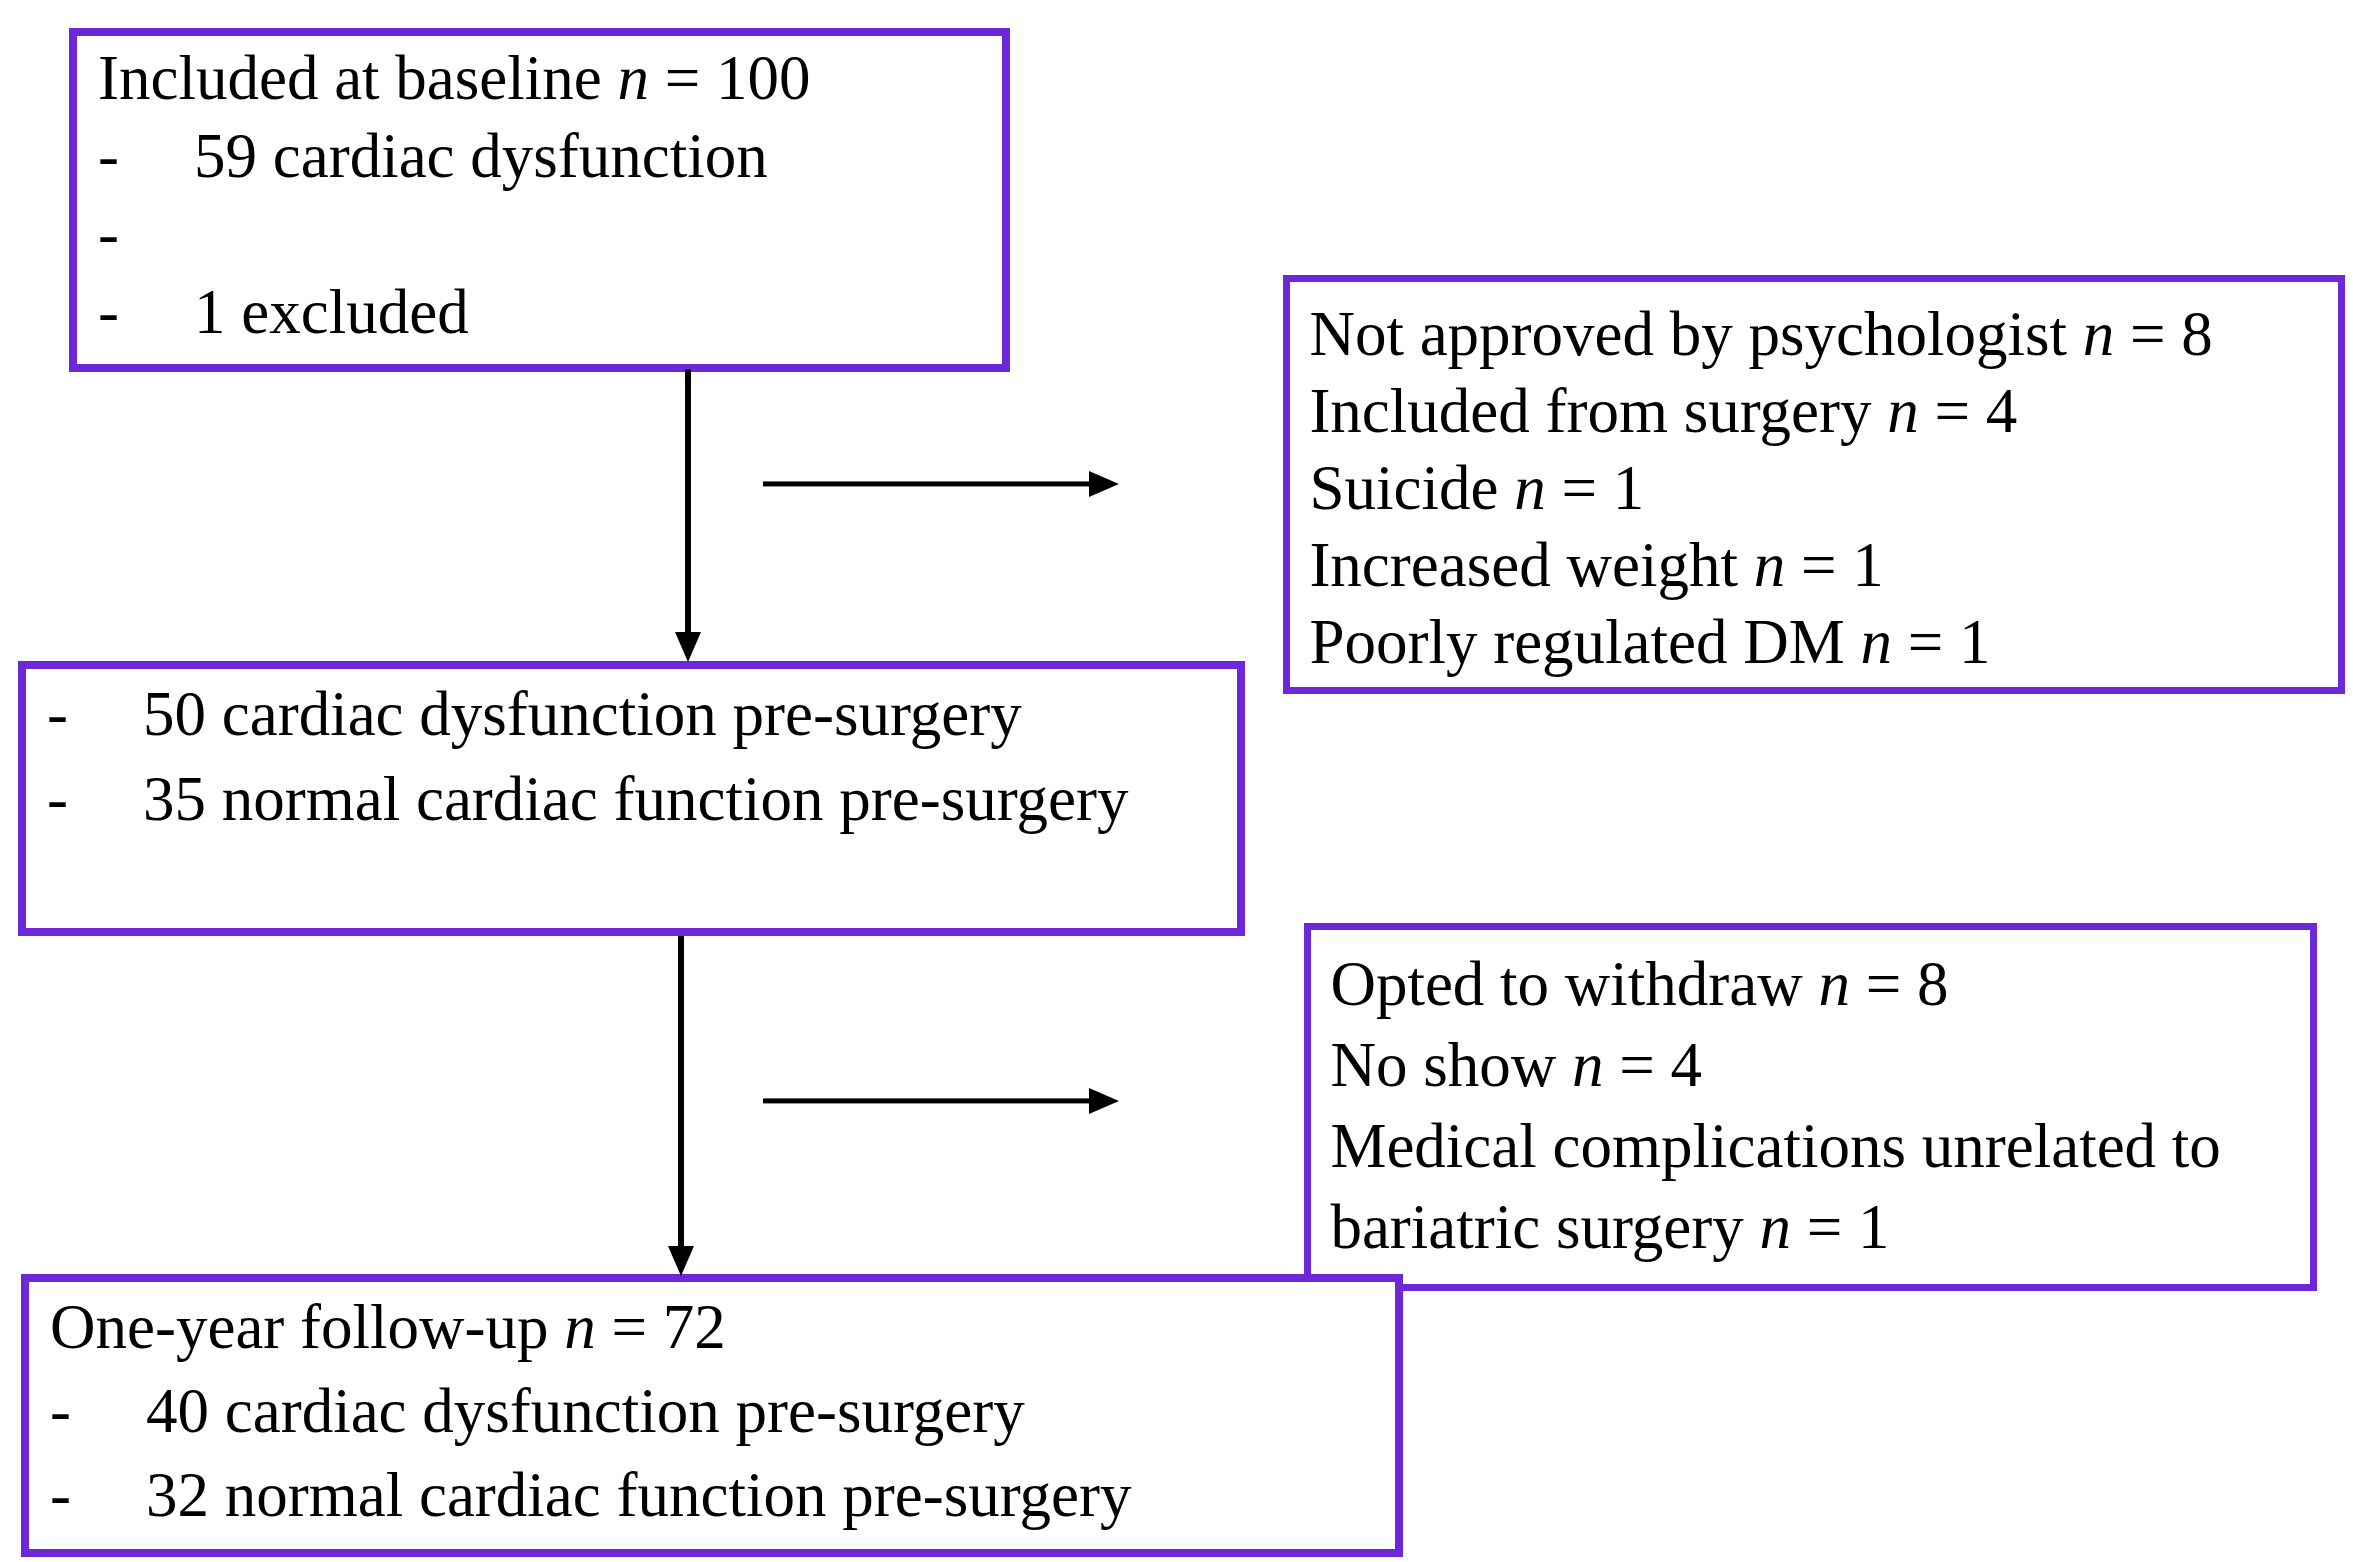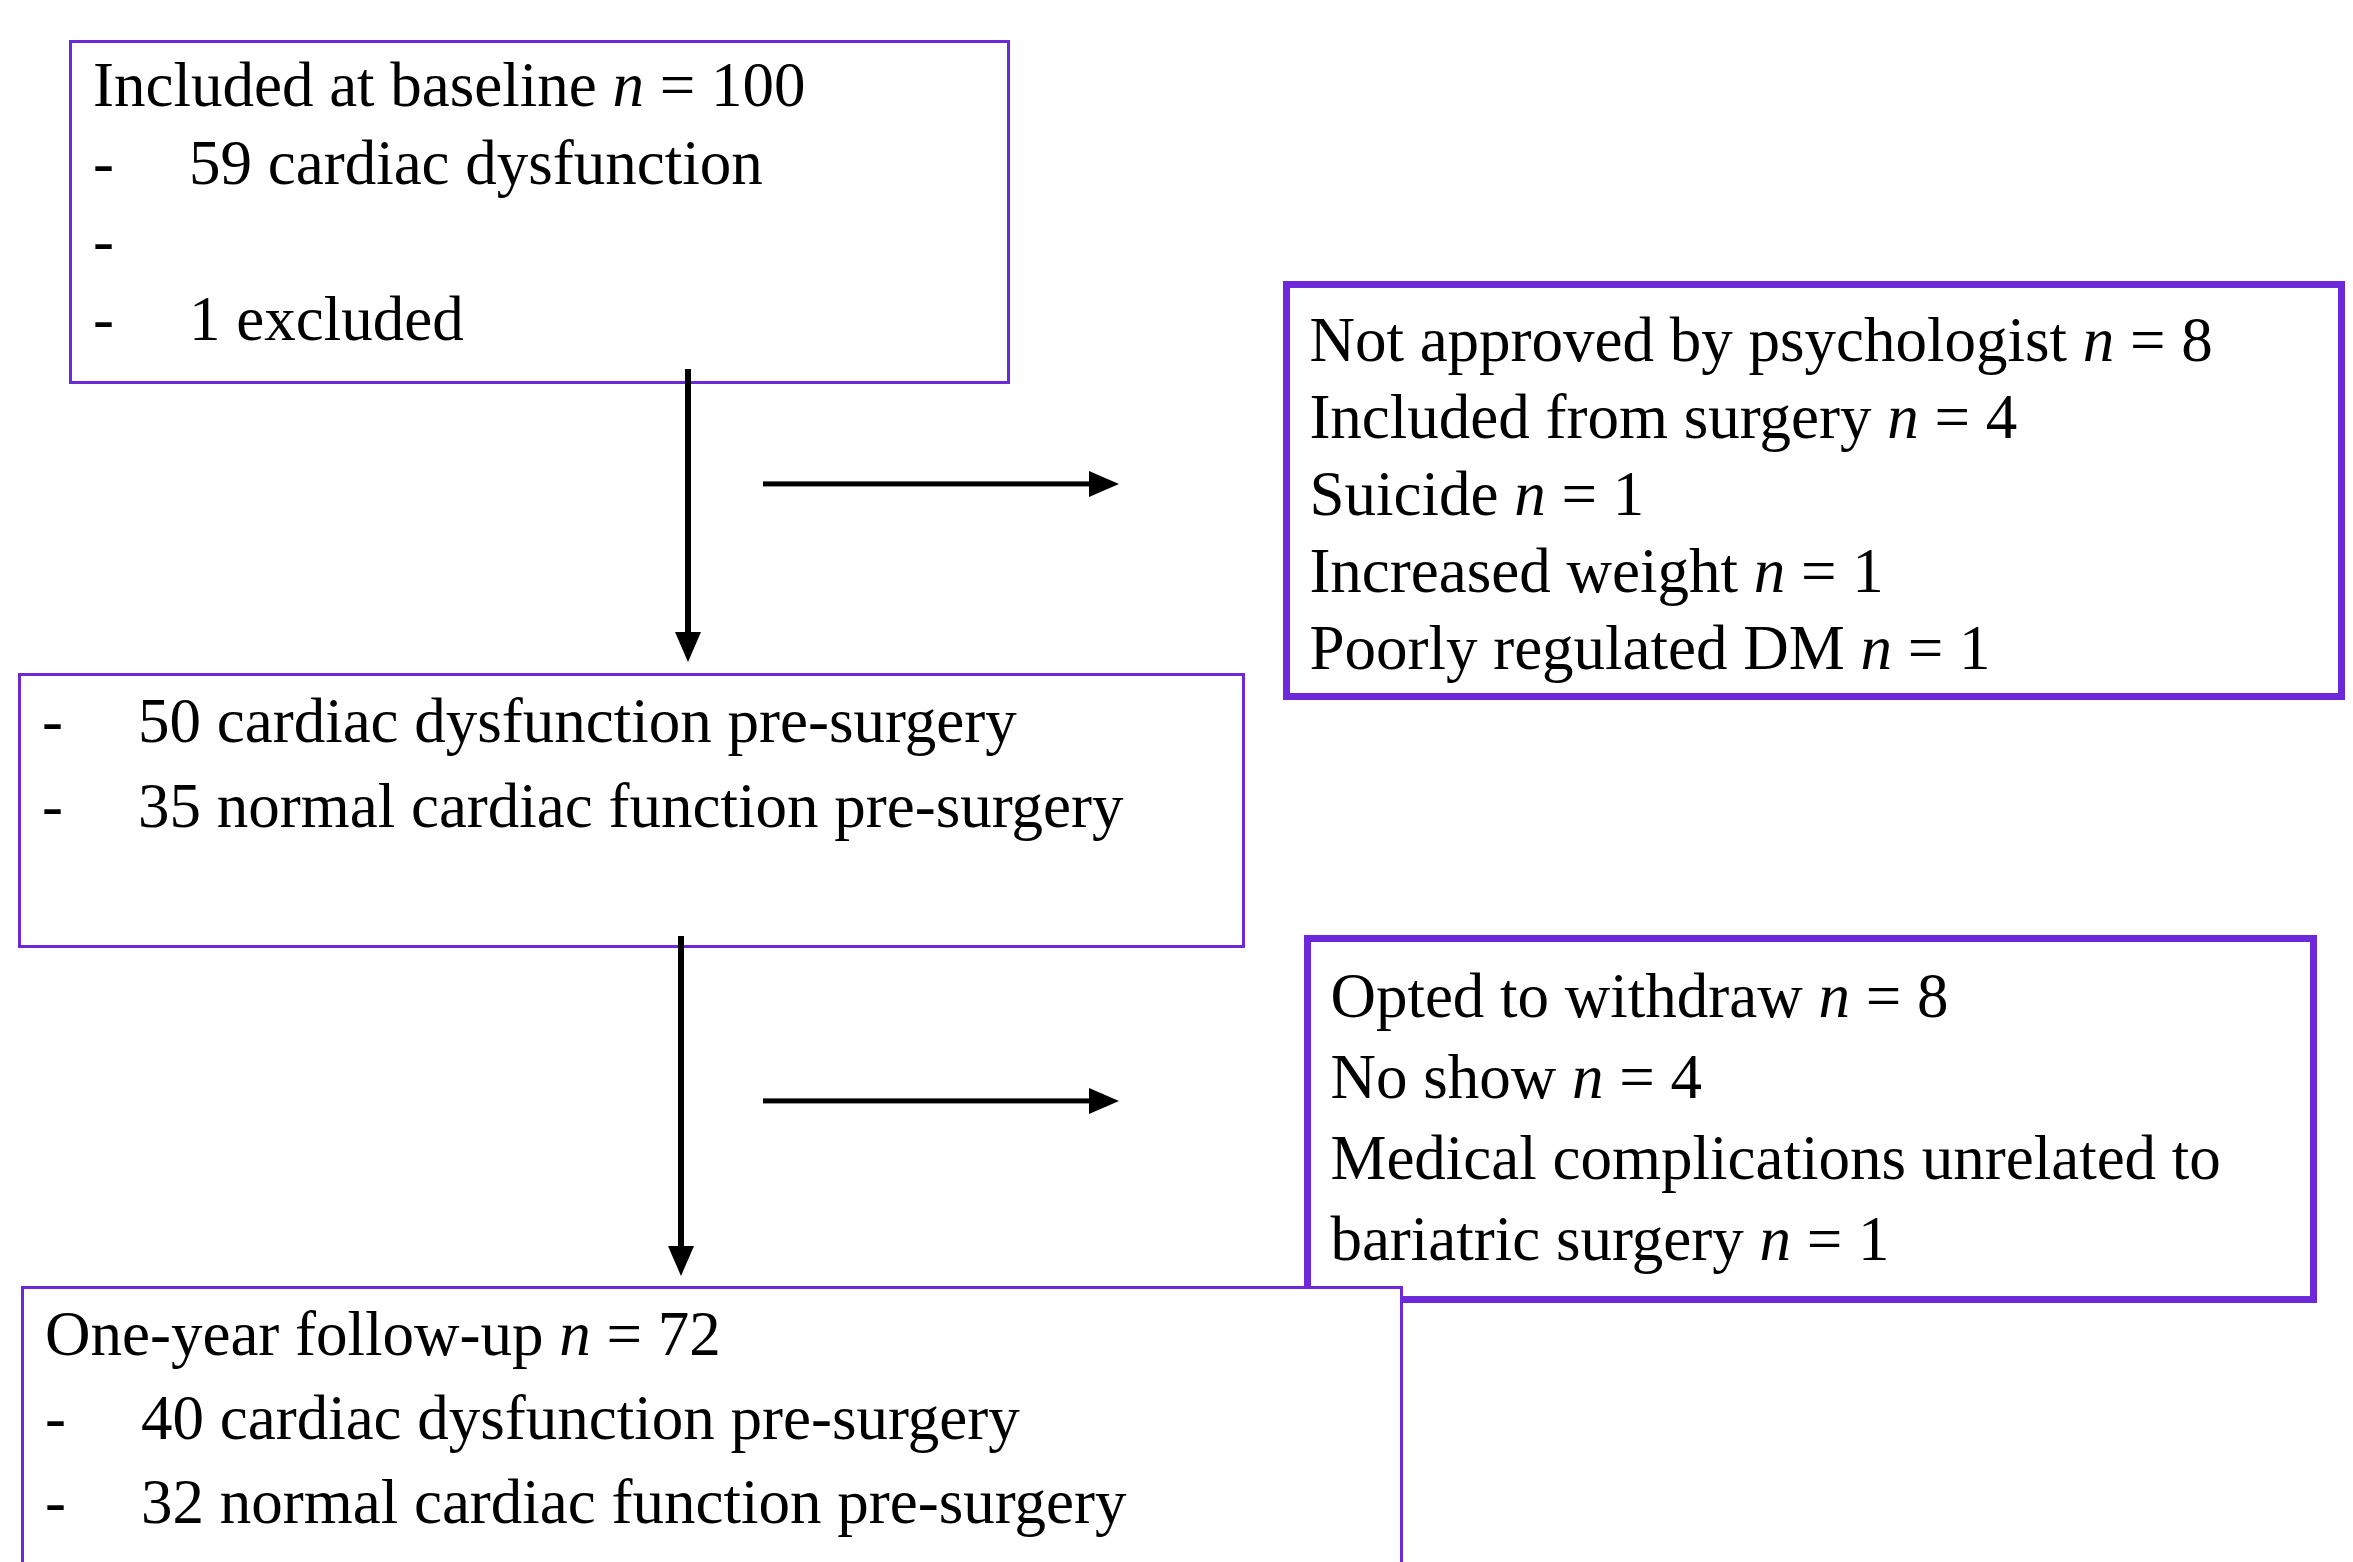--- a/index.html
+++ b/index.html
@@ -12,24 +12,23 @@
     width: 2354px;
     height: 1562px;
     background: #ffffff;
     font-family: "Liberation Serif", "DejaVu Serif", serif;
     font-size: 63px;
     color: #000000;
   }
   .box {
     position: absolute;
     box-sizing: border-box;
-    border: 3px solid #6d28d9;
+    border: 8px solid #6d28d9;
     background: #ffffff;
     padding: 3px 12px 0 12px;
-    margin-top: 12px;
   }
   .box .line {
     white-space: nowrap;
   }
   .nvar {
     font-style: italic;
   }
   .title {
     margin-left: 9px;
   }
@@ -46,21 +45,21 @@
 
   
   .box-baseline  { left: 69px;   top: 28px;   width: 941px; height: 344px; }
   .box-baseline .line { line-height: 78px; }
   .box-surgery   { left: 18px;   top: 661px;  width: 1227px; height: 275px; }
   .box-surgery .line { line-height: 85px; }
   .box-followup  { left: 21px;   top: 1274px; width: 1382px; height: 283px; }
   .box-followup .line { line-height: 84px; }
 
   
-  .box-dropout1  { left: 1283px; top: 269px;  width: 1062px; height: 419px; border-width: 7.5px; padding: 13.5px 7.5px 0 19.4px; }
+  .box-dropout1  { left: 1283px; top: 275px;  width: 1062px; height: 419px; border-width: 7.5px; padding: 13.5px 7.5px 0 19.4px; }
   .box-dropout1 .line { line-height: 77px; }
   .box-dropout2  { left: 1304px; top: 923px; width: 1013px; height: 368px; border-width: 7.5px; padding: 13.5px 4.5px 0 19.4px; }
   .box-dropout2 .line { line-height: 81px; }
 
   
   .arrow-v {
     position: absolute;
     width: 27px;
   }
   .arrow-v .shaft {

